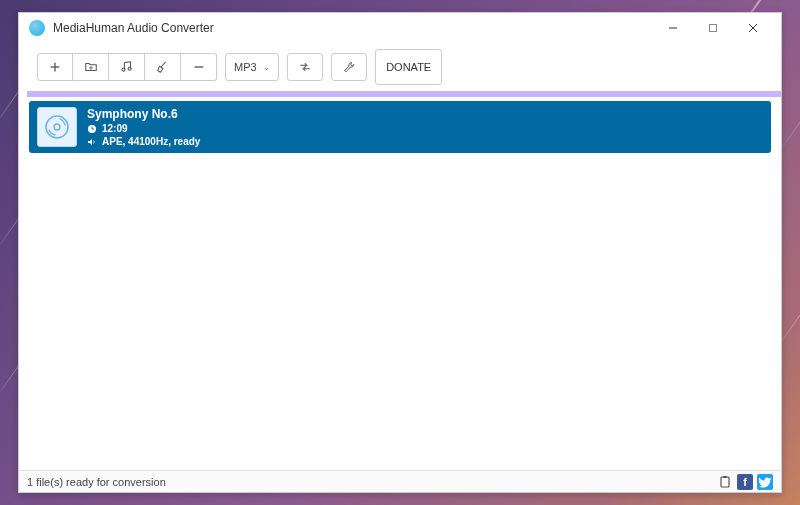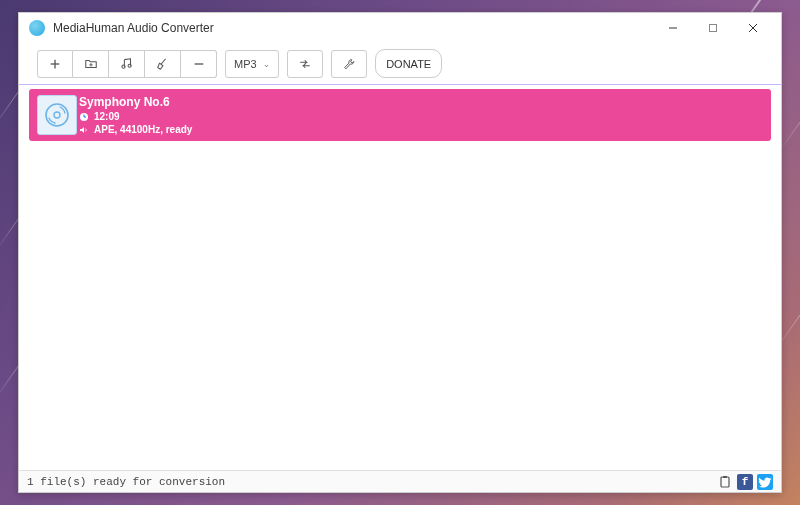--- a/index.html
+++ b/index.html
@@ -59,25 +59,26 @@
 .title-text { font-size: 12px; color: #333; flex: 1; }
 .win-controls { display: flex; gap: 0; }
 .win-btn {
   width: 40px; height: 28px;
   display: flex; align-items: center; justify-content: center;
   color: #555; font-size: 11px;
 }
 .win-btn svg { width: 10px; height: 10px; }
 
 .toolbar {
-  padding: 6px 10px 6px 18px;
+  padding: 6px 10px 6px 10px;
   display: flex;
   gap: 8px;
   align-items: center;
-  border-bottom: 1px solid #c4b5fd;
+  border-bottom: 6px solid #c4b5fd;
+  margin-left: 8px;
 }
 .btn-group { display: flex; }
 .tb-btn {
   width: 36px;
   height: 28px;
   background: #fff;
   border: 1px solid #ccc;
   display: flex;
   align-items: center;
   justify-content: center;
@@ -95,42 +96,42 @@
   border-radius: 3px;
   background: #fff;
   display: flex;
   align-items: center;
   gap: 6px;
   font-size: 11px;
   color: #444;
 }
 .format-btn .chev { font-size: 9px; color: #888; }
 .donate-btn {
-  height: 29px;
+  height: 36px;
   padding: 0 10px;
   border: 1px solid #ccc;
-  border-radius: 10px;
+  border-radius: 3px;
   background: #fff;
   font-size: 11px;
   color: #333;
   display: flex;
   align-items: center;
 }
 
 .content {
   flex: 1;
   padding: 4px 10px;
   overflow: hidden;
 }
 .track {
-  background: #ec4899;
+  background: #0369a1;
   border-radius: 3px;
   display: flex;
   padding: 6px 8px;
-  gap: 2px;
+  gap: 10px;
   color: #fff;
 }
 .track-thumb {
   width: 40px; height: 40px;
   background: #e8f2fb;
   border: 1px solid #b8d8f5;
   border-radius: 3px;
   display: flex;
   align-items: center;
   justify-content: center;
@@ -144,21 +145,20 @@
 
 .statusbar {
   height: 22px;
   border-top: 1px solid #e0e0e0;
   display: flex;
   align-items: center;
   padding: 0 8px;
   font-size: 11px;
   color: #444;
   background: #fafafa;
-  font-family: Liberation Mono, monospace;
 }
 .statusbar .spacer { flex: 1; }
 .statusbar .social { display: flex; gap: 4px; align-items: center; }
 .social-icon { width: 16px; height: 16px; display: flex; align-items: center; justify-content: center; border-radius:2px;}
 .fb { background: #3b5998; color:#fff; font-size:11px; font-weight:bold;}
 .tw { background: #1da1f2; color:#fff; }
 .paste-icon svg { width:14px; height:14px; }
 </style>
 </head>
 <body>

